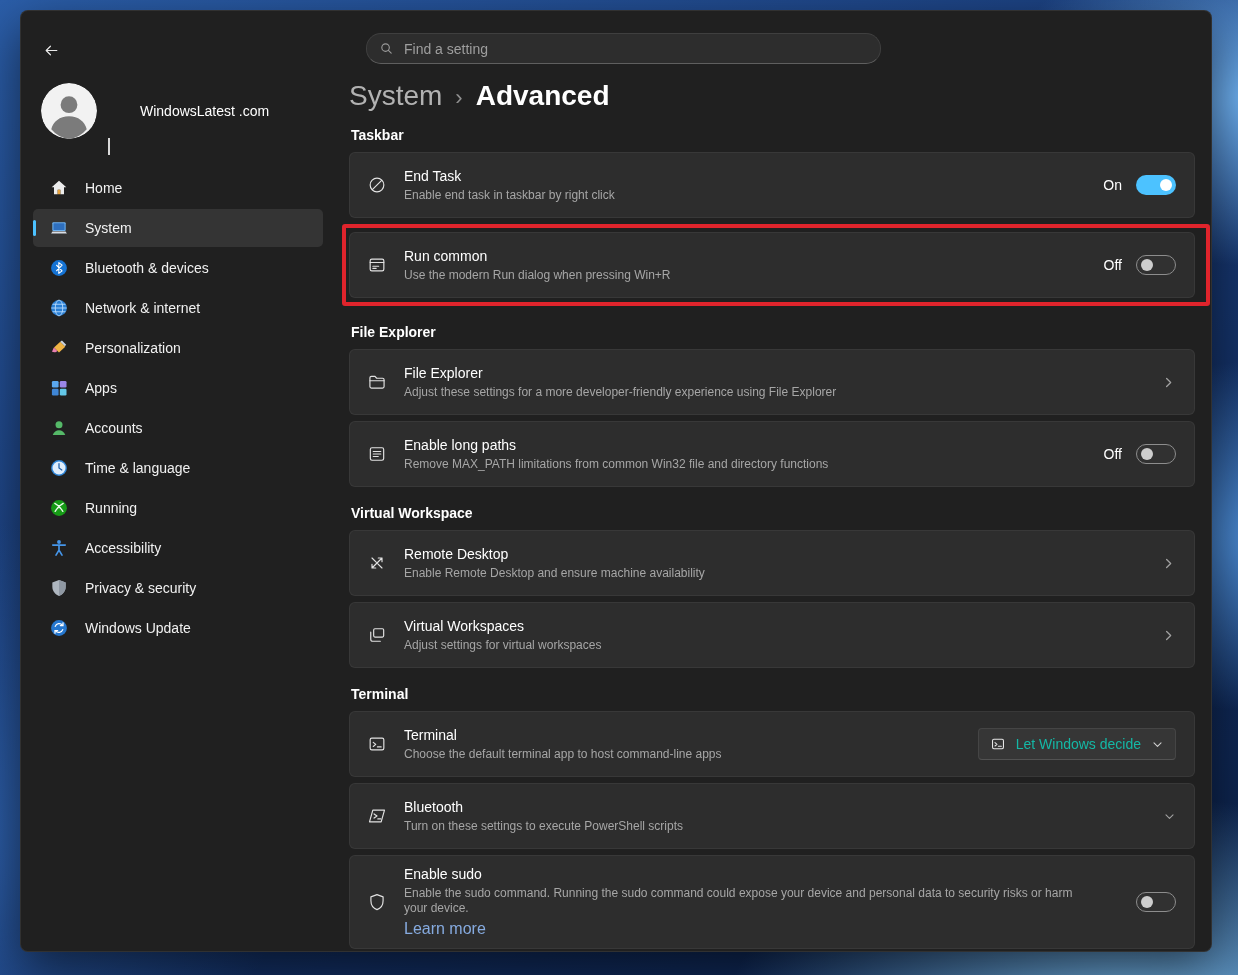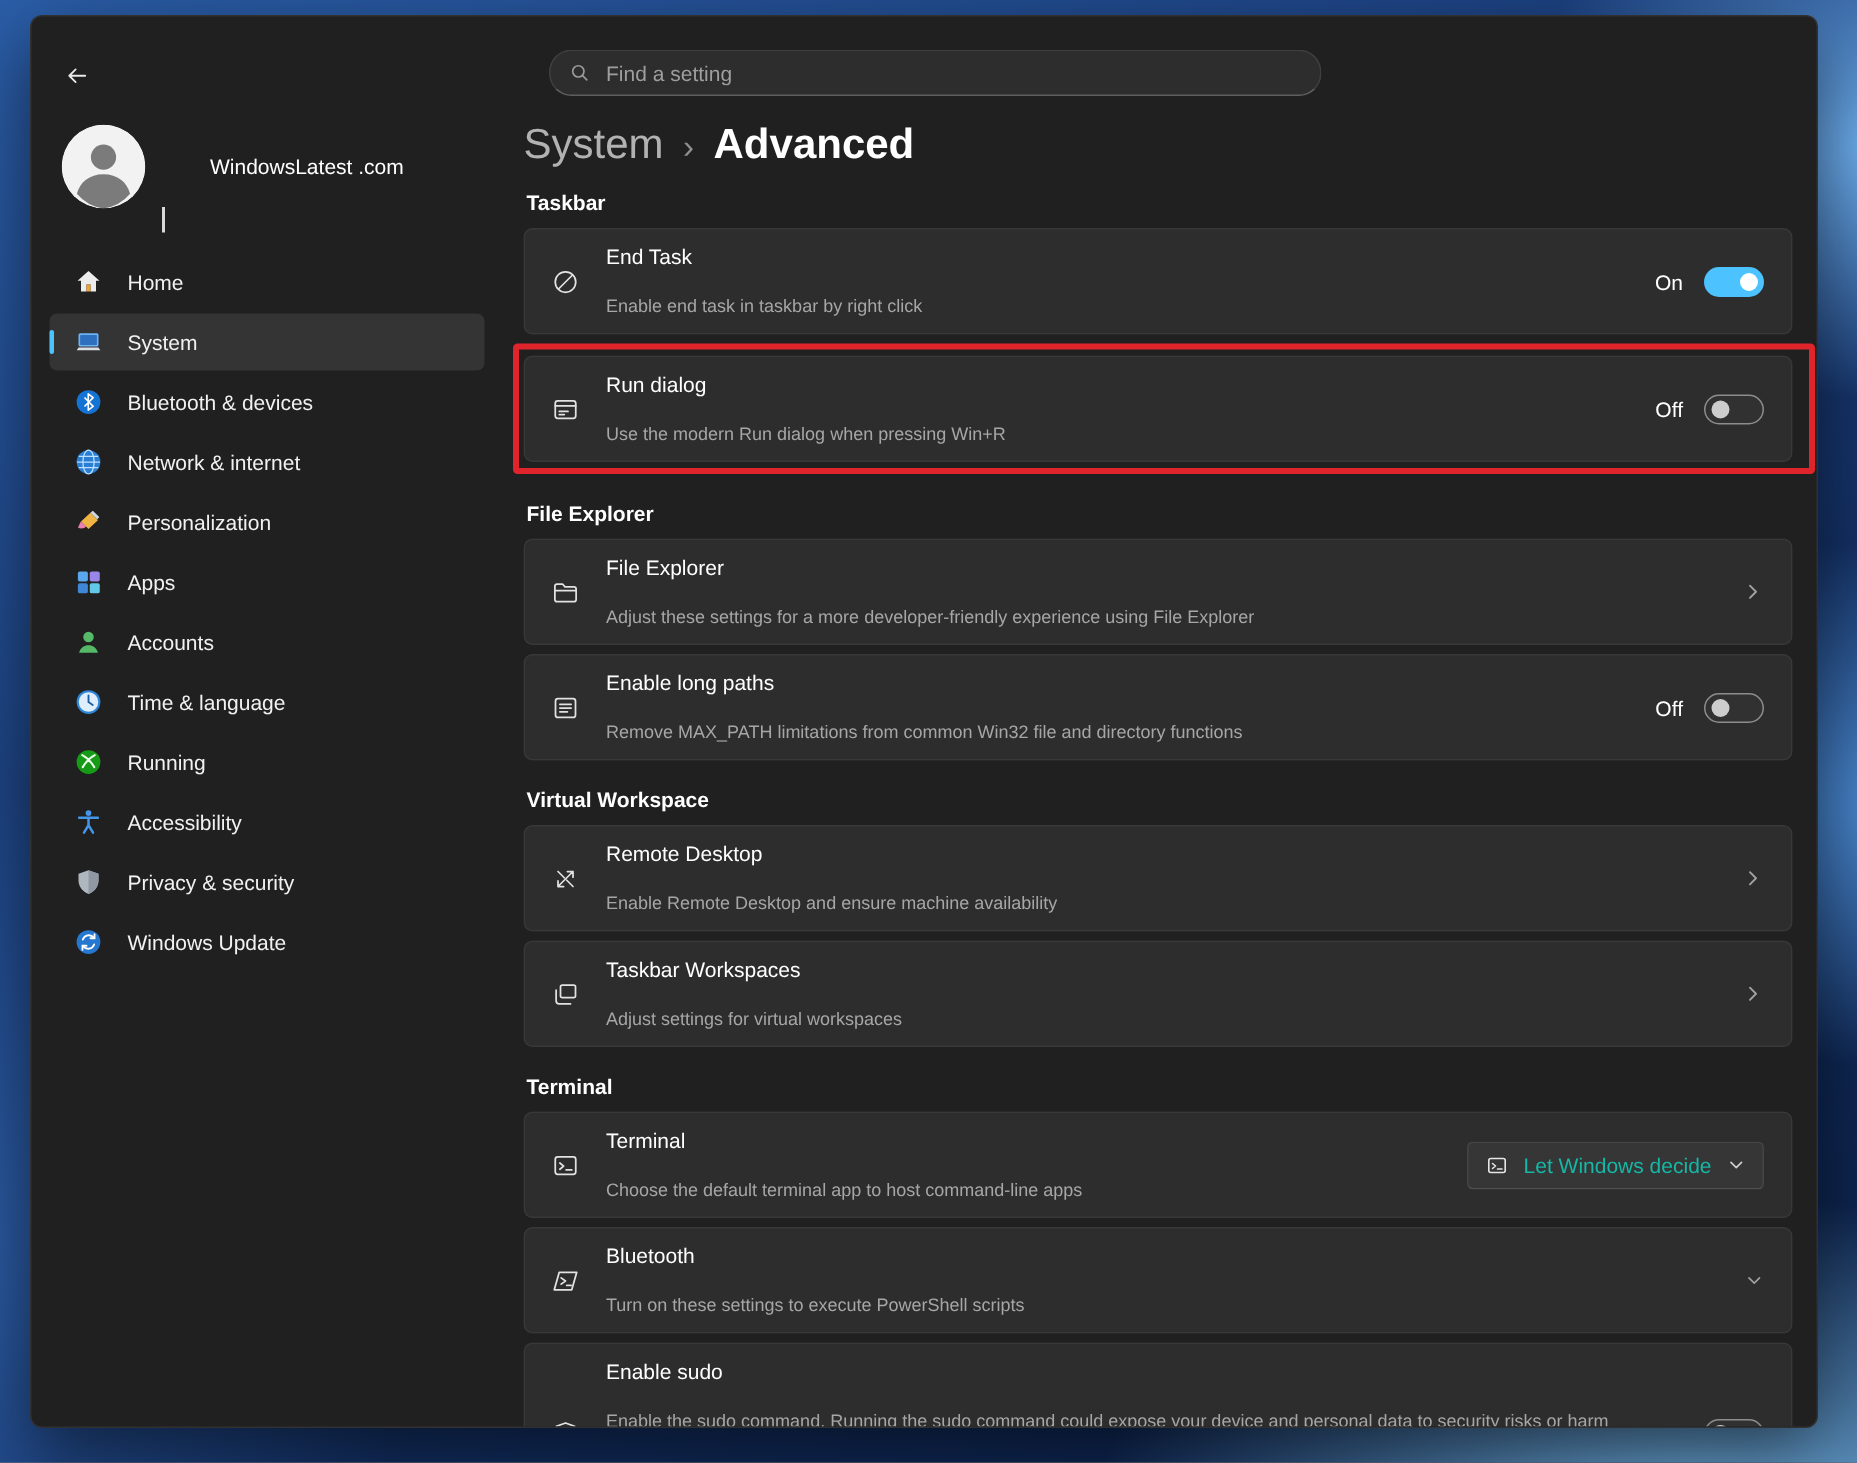--- a/index.html
+++ b/index.html
@@ -52,21 +52,21 @@
   .bc-sep { font-size:22px; color:#8f8f8f; margin-top:3px; }
   .bc-current { font-size:28px; font-weight:700; color:#fff; }
 
   .sections { margin-top:2px; }
   .section-title { font-size:14px; font-weight:700; color:#fff; margin:18px 0 9px 2px; }
   .sections > .section-title:first-child { margin-top:15px; }
 
   .card { display:flex; align-items:center; min-height:66px; padding:10px 18px 10px 15px;
     background:#2d2d2d; border:1px solid rgba(255,255,255,.055); border-radius:6px; margin-bottom:6px; }
   .row-icon { width:24px; margin-right:15px; color:#e2e2e2; flex:none; display:flex; justify-content:center; }
-  .row-text { display:flex; flex-direction:column; gap:17px; max-width:680px; }
+  .row-text { display:flex; flex-direction:column; gap:3px; max-width:680px; }
   .row-title { font-size:14px; line-height:17px; color:#fff; }
   .row-sub { font-size:12px; line-height:15px; color:#a6a6a6; }
   .row-link { font-size:16px; color:var(--link,#86abe0); margin-top:1px; width:fit-content; cursor:pointer; }
   .row-control { margin-left:auto; display:flex; align-items:center; gap:12px; flex:none; padding-left:16px; }
   .state-label { font-size:14px; color:#fff; margin-right:2px; }
 
   .toggle { width:40px; height:20px; border-radius:10px; position:relative; display:inline-block; flex:none; cursor:pointer; }
   .toggle.on { background:var(--accent,#4cc2ff); }
   .toggle.on .knob { position:absolute; right:4px; top:4px; width:12px; height:12px; border-radius:50%; background:#fff; }
   .toggle.off { background:rgba(255,255,255,.02); border:1px solid #8d8d8d; }
@@ -268,21 +268,21 @@
           <div class="hl">
             <div class="card">
               <span class="row-icon">
                 <svg viewBox="0 0 24 24" width="20" height="20" fill="none" stroke="currentColor" stroke-width="1.4" stroke-linecap="round" stroke-linejoin="round">
                   <rect x="3.8" y="5" width="16.4" height="14" rx="2"></rect>
                   <path d="M3.8 9h16.4"></path>
                   <path d="M7 13.5h7M7 16h4"></path>
                 </svg>
               </span>
               <span class="row-text">
-                <span class="row-title">Run dialog</span>
+                <span class="row-title">Run common</span>
                 <span class="row-sub">Use the modern Run dialog when pressing Win+R</span>
               </span>
               <span class="row-control">
                 <span class="state-label">Off</span>
                 <span class="toggle off">
                   <span class="knob"></span>
                 </span>
               </span>
             </div>
           </div>
@@ -344,21 +344,21 @@
             </span>
           </div>
           <div class="card">
             <span class="row-icon">
               <svg viewBox="0 0 24 24" width="20" height="20" fill="none" stroke="currentColor" stroke-width="1.4" stroke-linecap="round" stroke-linejoin="round">
                 <rect x="8" y="4.5" width="12" height="10" rx="1.5"></rect>
                 <path d="M4.5 8.5v8.5a2.5 2.5 0 0 0 2.5 2.5H16"></path>
               </svg>
             </span>
             <span class="row-text">
-              <span class="row-title">Taskbar Workspaces</span>
+              <span class="row-title">Virtual Workspaces</span>
               <span class="row-sub">Adjust settings for virtual workspaces</span>
             </span>
             <span class="row-control">
               <span class="chev">
                 <svg viewBox="0 0 24 24" width="15" height="15" fill="none" stroke="currentColor" stroke-width="2" stroke-linecap="round" stroke-linejoin="round">
                   <path d="M9 5.5 15.5 12 9 18.5"></path>
                 </svg>
               </span>
             </span>
           </div>

